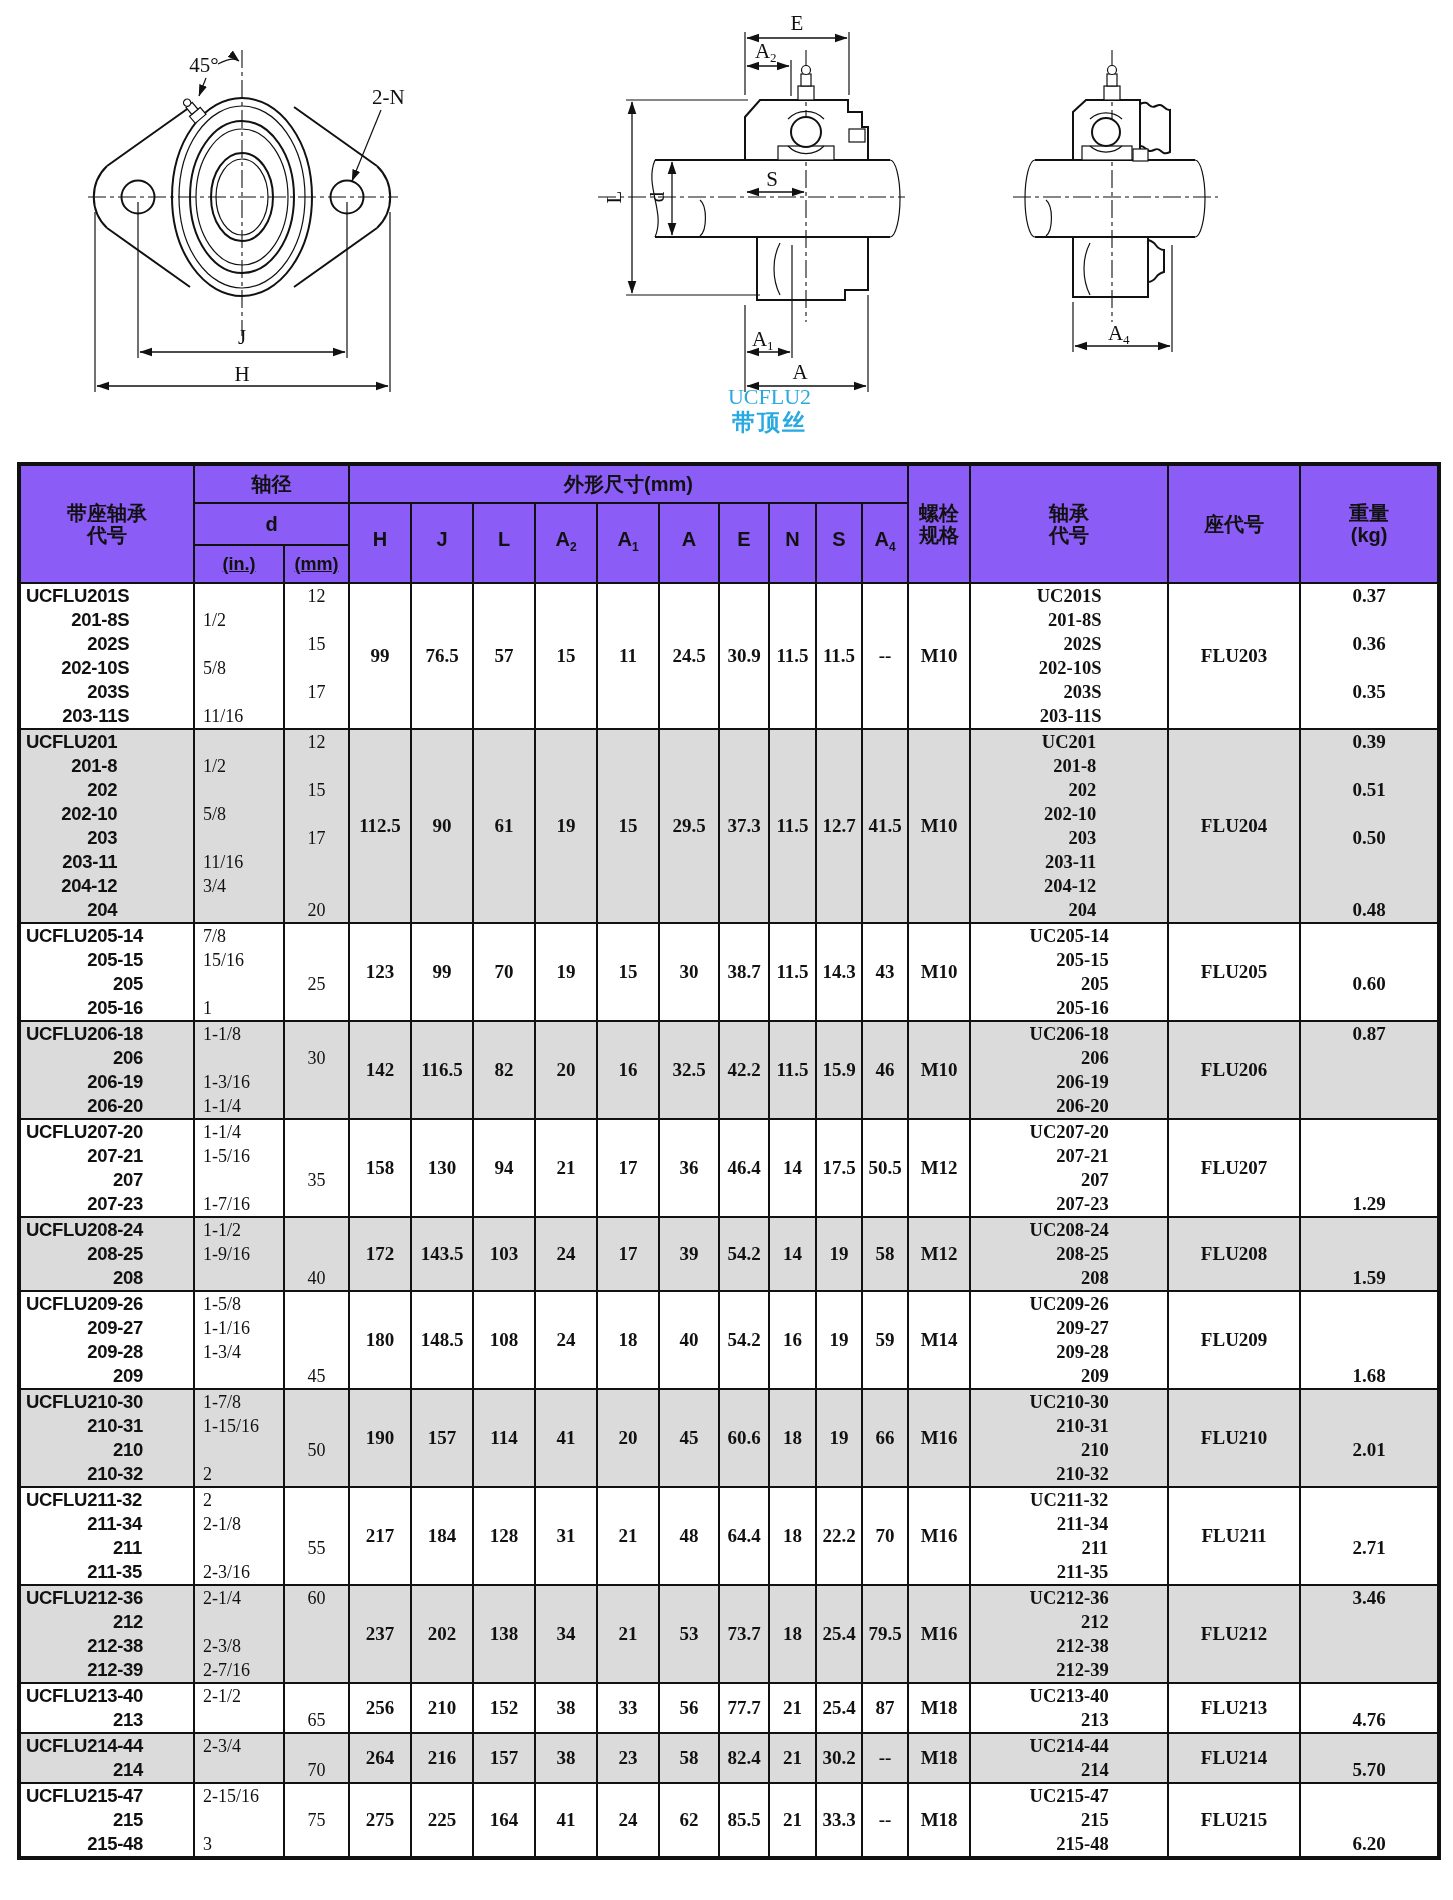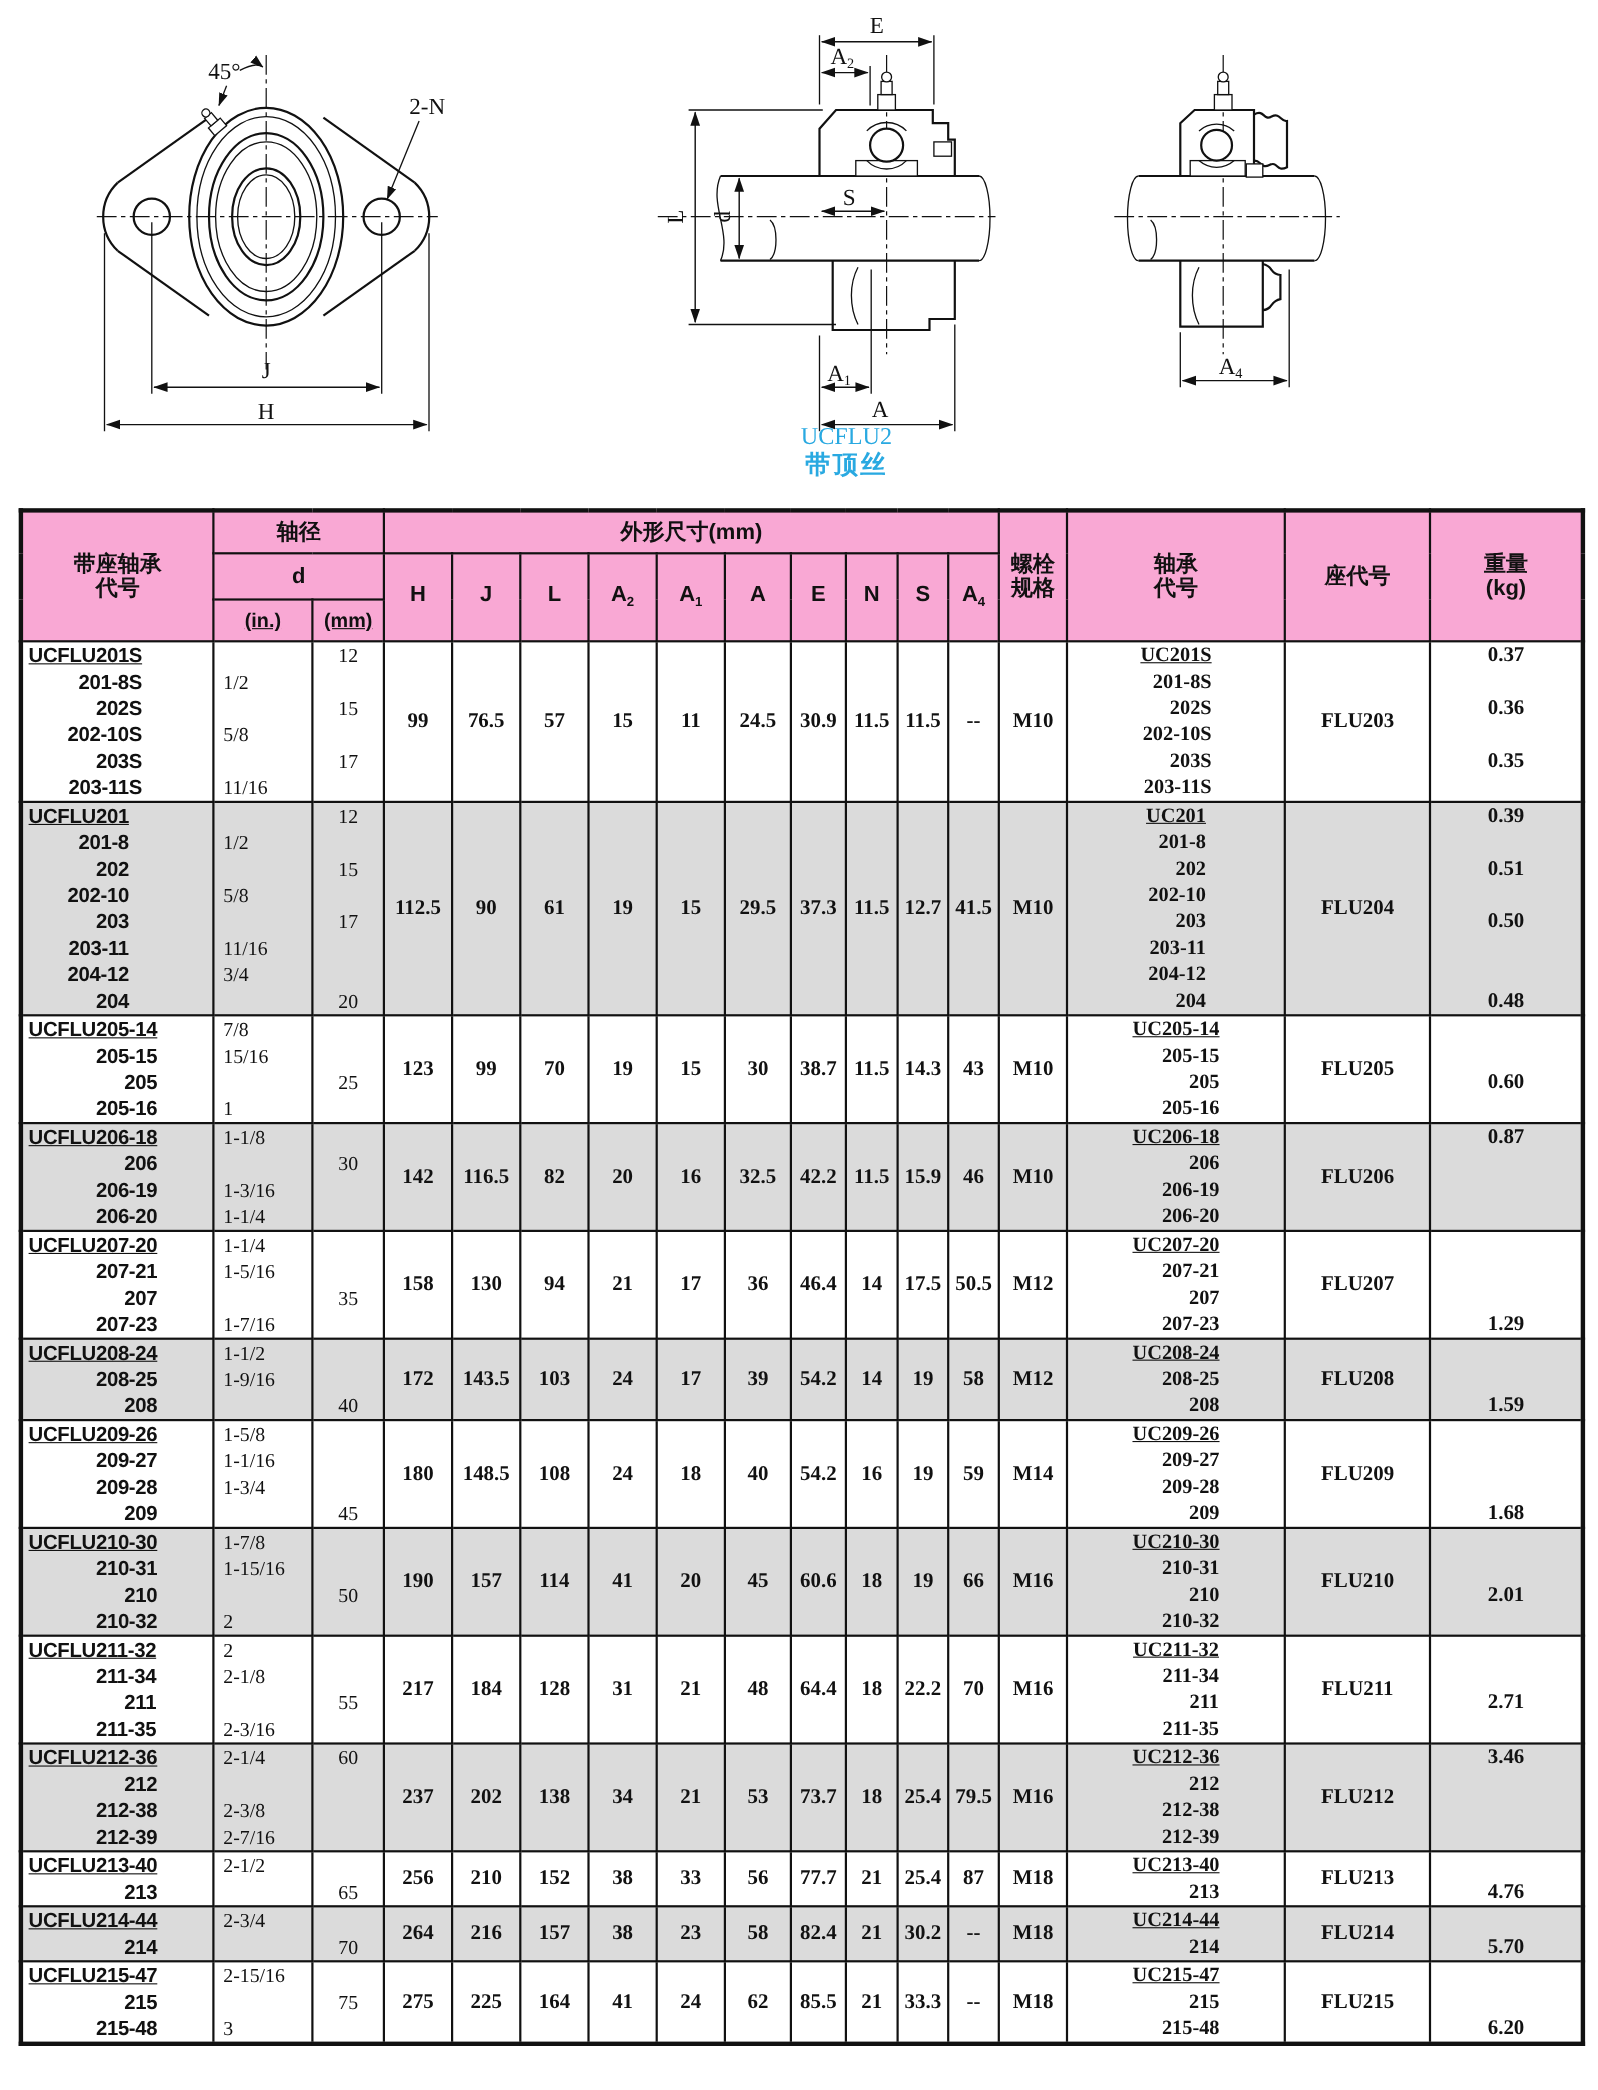--- a/index.html
+++ b/index.html
@@ -19,31 +19,31 @@
   .ln{stroke:#111;stroke-width:2;fill:none;}
   .lt{stroke:#111;stroke-width:1.2;fill:none;}
   .cl{stroke:#111;stroke-width:1.1;fill:none;stroke-dasharray:18 4 4 4;}
   .dim{stroke:#111;stroke-width:1.3;fill:none;marker-start:url(#arr);marker-end:url(#arr);}
   .wfill{fill:#fff;}
 
   
   table.spec{position:absolute;left:17px;top:462px;width:1420px;border-collapse:collapse;table-layout:fixed;
              border:4px solid #111;background:#fff;}
   table.spec th,table.spec td{border:2px solid #111;padding:0;}
-  thead th{background:#f9a8d4;font-family:"Liberation Sans",sans-serif;font-weight:700;font-size:20px;line-height:22px;text-align:center;}
+  thead th{background:#8b5cf6;font-family:"Liberation Sans",sans-serif;font-weight:700;font-size:20px;line-height:22px;text-align:center;}
   thead .h1 th{height:36px;}
   thead .h2 th{height:40px;}
   thead .h3 th{height:36px;font-size:18px;text-decoration:underline;}
   thead th sub{font-size:12px;}
   tbody td{border-top-width:3px;border-bottom-width:3px;vertical-align:middle;padding:2px 0;}
   tr.gray td{background:#dbdbdb;}
   .c-code{font-family:"Liberation Sans",sans-serif;font-weight:700;font-size:18.5px;letter-spacing:-0.3px;text-align:left;padding-left:5px !important;}
   .codeblock{display:inline-block;vertical-align:top;text-align:right;}
   .codeblock div{height:24px;line-height:24px;white-space:nowrap;}
-  .codeblock div.first{text-align:left;text-decoration:underline;}
+  .codeblock div.first{text-align:left;}
   .lnc{height:24px;line-height:24px;white-space:nowrap;}
   .c-in{font-family:"Liberation Serif",serif;font-size:18px;text-align:left;padding-left:8px !important;}
   .c-mm{font-family:"Liberation Serif",serif;font-size:18px;text-align:center;}
   .c-dim,.c-bolt,.c-housing{font-family:"Liberation Serif",serif;font-weight:700;font-size:19px;text-align:center;}
   .c-uc{font-family:"Liberation Serif",serif;font-weight:700;font-size:18.5px;text-align:center;}
   .c-wt{font-family:"Liberation Serif",serif;font-weight:700;font-size:19px;text-align:center;margin-top:44px;}
 </style>
 </head>
 <body>
 

